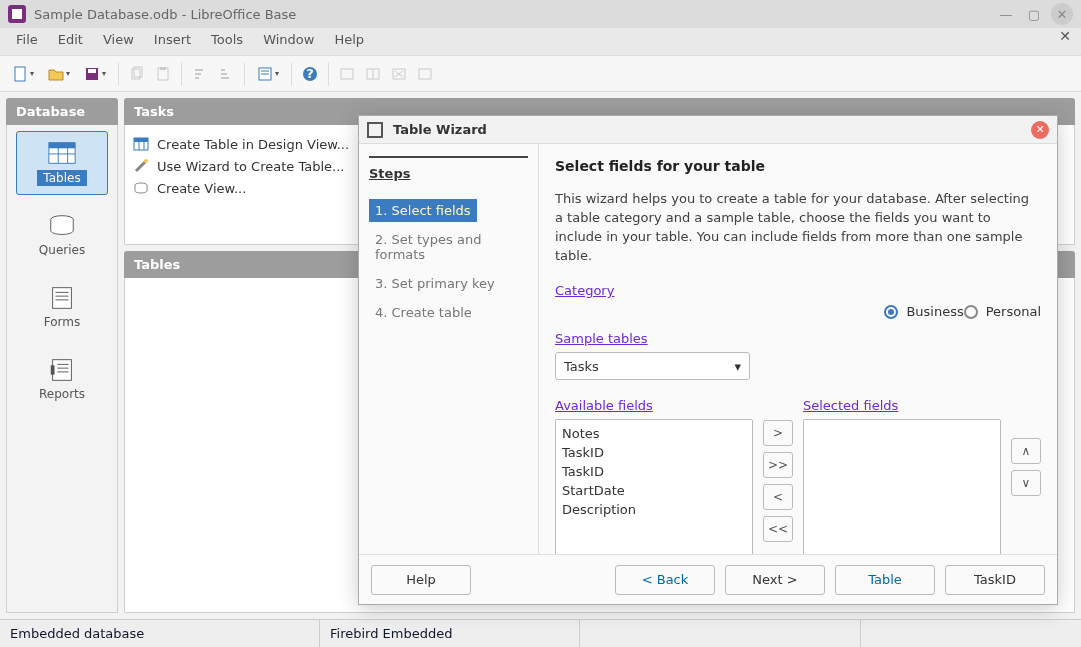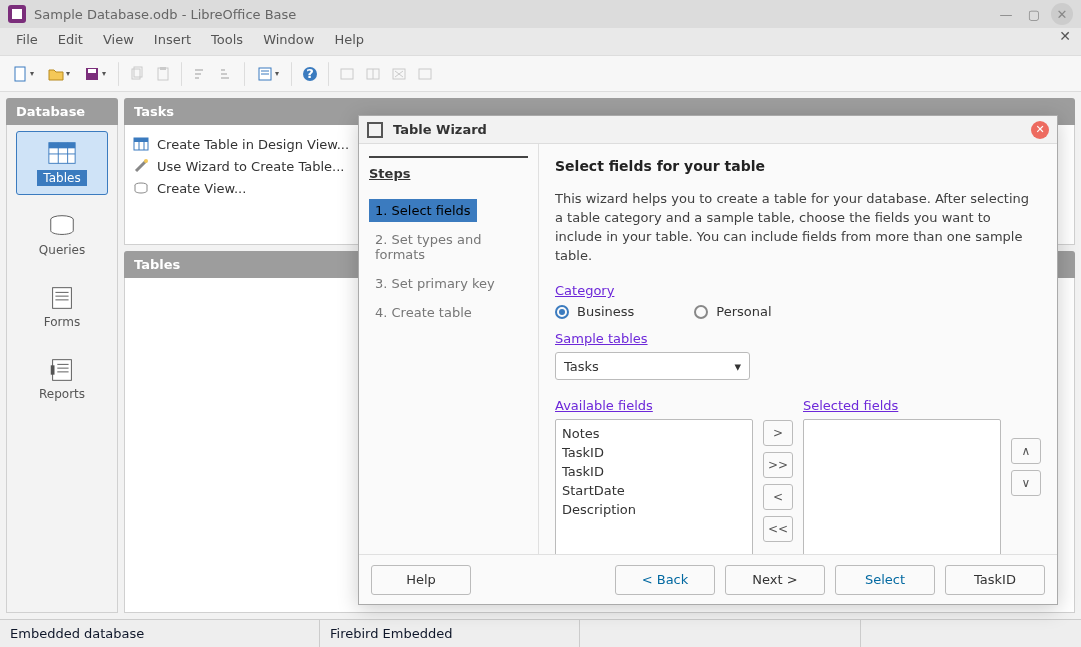--- a/index.html
+++ b/index.html
@@ -52,26 +52,26 @@
 
 .dialog{ position:absolute; left:358px; top:115px; width:700px; height:490px; background:#fafafa; border:1px solid #aaa; box-shadow:0 4px 20px rgba(0,0,0,.2); display:flex; flex-direction:column;}
 .dlg-title{ height:28px; display:flex; align-items:center; padding:0 8px; gap:10px; border-bottom:1px solid #ddd; background:#f2f2f2;}
 .dlg-title .dlg-icon{ width:16px; height:16px; border:2px solid #555;}
 .dlg-title .close{ margin-left:auto; width:18px; height:18px; border-radius:50%; background:#ed6b60; display:flex; align-items:center; justify-content:center; color:#fff; font-size:11px;}
 .dlg-title .title{ font-weight:bold; color:#333;}
 .dlg-body{ flex:1; display:flex; min-height:0;}
 .steps-pane{ width:180px; padding:12px 10px; border-right:1px solid #e0e0e0; background:#fafafa;}
 .steps-pane h4{ font-size:13px; text-decoration:underline; margin-bottom:18px; border-top:2px solid #444; padding-top:8px;}
 .step{ padding:4px 6px; margin-bottom:6px; color:#777; font-size:13px;}
-.step.active{ background:#3b7bbf; color:#000000; display:inline-block;}
+.step.active{ background:#3b7bbf; color:#fef9c3; display:inline-block;}
 .content-pane{ flex:1; padding:14px 16px; overflow:auto;}
 .content-pane h3{ font-size:14px; margin-bottom:16px; color:#222;}
 .content-pane p{ color:#404040; line-height:1.45; margin-bottom:18px;}
 .section-lbl{ color:#6d28d9; margin:6px 0 6px;text-decoration:underline;}
-.radio-row{ display:flex; gap:60px; margin-bottom:12px;}
+.radio-row{ display:flex; margin-bottom:12px;justify-content:flex-end;}
 .radio{ display:flex; align-items:center; gap:8px;}
 .radio .dot{ width:14px; height:14px; border:2px solid #888; border-radius:50%; display:flex; align-items:center; justify-content:center;}
 .radio.sel .dot{ border-color:#3b7bbf;}
 .radio.sel .dot::after{ content:""; width:6px; height:6px; background:#3b7bbf; border-radius:50%;}
 .combo{ width:195px; height:28px; border:1px solid #bbb; background:#fff; display:flex; align-items:center; padding:0 8px; justify-content:space-between; border-radius:3px; margin-bottom:12px;}
 .field-zone{ display:flex; gap:10px; align-items:flex-start;}
 .listbox{ width:198px; height:150px; border:1px solid #bbb; background:#fff; padding:4px 6px; overflow:auto; border-radius:2px;}
 .listbox .li{ padding:2px 0; color:#333;}
 .midbtns,.endbtns{ display:flex; flex-direction:column; gap:6px; padding-top:4px;}
 .sqbtn{ width:30px; height:26px; border:1px solid #bbb; background:#fafafa; border-radius:3px; display:flex; align-items:center; justify-content:center; color:#555; font-size:12px;}
@@ -335,16 +335,16 @@
           <div class="sqbtn">∨</div>
         </div>
       </div>
     </div>
   </div>
   <div class="dlg-footer">
     <div class="btn">Help</div>
     <div class="spacer"></div>
     <div class="btn disabled">&lt; Back</div>
     <div class="btn">Next &gt;</div>
-    <div class="btn disabled">Select</div>
+    <div class="btn disabled">Table</div>
     <div class="btn">TaskID</div>
   </div>
 </div>
 
 </body></html>

